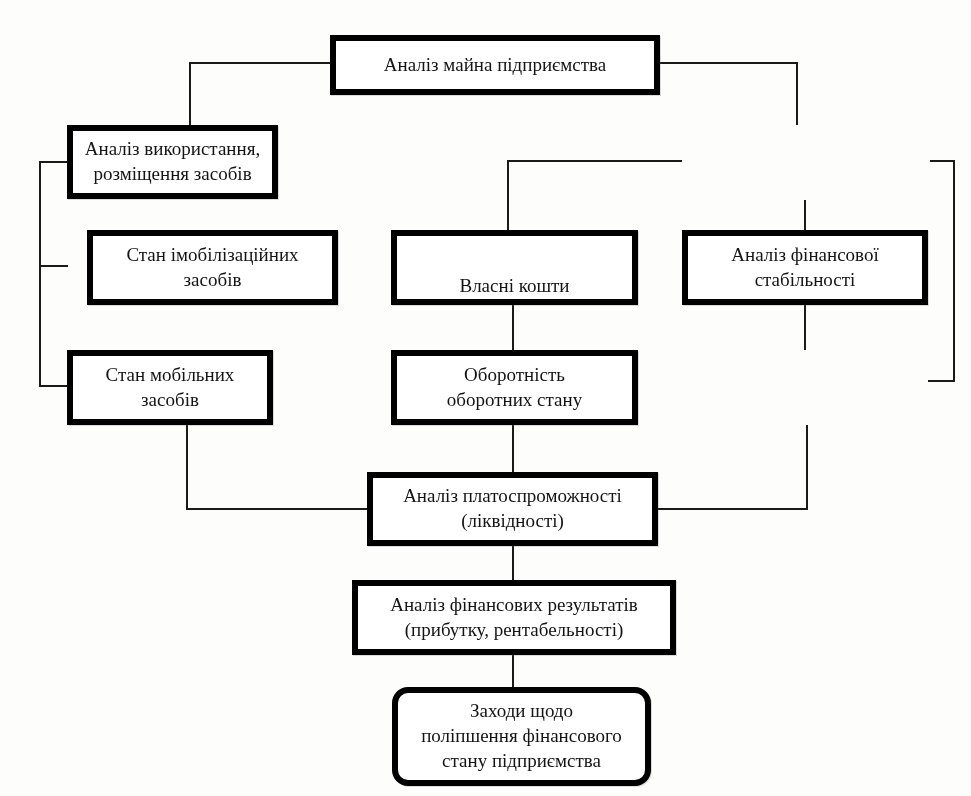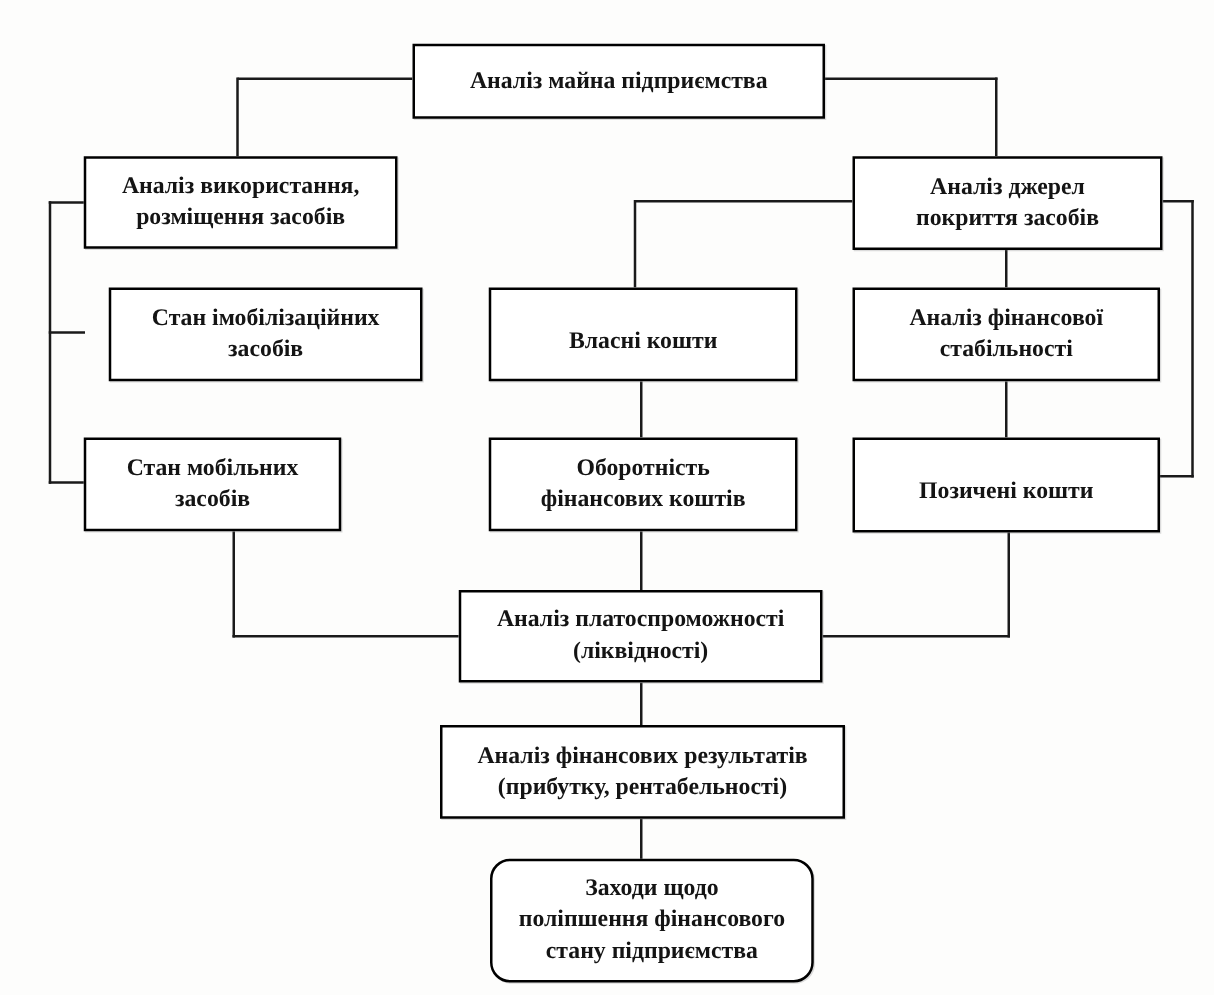--- a/index.html
+++ b/index.html
@@ -11,35 +11,34 @@
     position: relative;
     width: 971px;
     height: 796px;
     background: #fdfdfc;
     font-family: "Liberation Serif", "DejaVu Serif", serif;
     overflow: hidden;
   }
   .box {
     position: absolute;
     box-sizing: border-box;
-    border: 2px solid #000000;
+    border: 6px solid #000000;
     background: #ffffff;
     display: flex;
     align-items: center;
     justify-content: center;
     text-align: center;
     font-size: 19px;
     line-height: 1.3;
     color: #141414;
     box-shadow: 1px 1px 0 rgba(120,120,120,0.25);
-    font-weight: bold;
   }
   .box span { white-space: pre-line; }
   .box.top-text {
-    align-items: center;
+    align-items: flex-end;
     padding-top: 11px;
   }
   .line {
     position: absolute;
     background: #1a1a1a;
   }
 </style>
 </head>
 <body>
 
@@ -74,57 +73,50 @@
   <div class="line" style="left:806px; top:425px; width:2px; height:85px;"></div>
   <div class="line" style="left:658px; top:508px; width:150px; height:2px;"></div>
 
   <div class="line" style="left:512px; top:546px; width:2px; height:34px;"></div>
   <div class="line" style="left:512px; top:655px; width:2px; height:32px;"></div>
 
   <div class="box" style="left:330px; top:35px; width:330px; height:60px;">
     <span>Аналіз майна підприємства</span>
   </div>
 
-  <div class="box" style="left:67px; top:125px; width:251px; height:74px;">
+  <div class="box" style="left:67px; top:125px; width:211px; height:74px;">
     <span>Аналіз використання,
 розміщення засобів</span>
   </div>
 
-  <div class="box" style="left:682px; top:125px; width:248px; height:75px;">
-    <span>Аналіз джерел
-покриття засобів</span>
-  </div>
 
   <div class="box" style="left:67px; top:230px; width:251px; height:75px;margin-left:20px;">
     <span>Стан імобілізаційних
 засобів</span>
   </div>
 
   <div class="box" style="left:67px; top:350px; width:206px; height:75px;">
     <span>Стан мобільних
 засобів</span>
   </div>
 
   <div class="box top-text" style="left:391px; top:230px; width:247px; height:75px;">
     <span>Власні кошти</span>
   </div>
 
   <div class="box" style="left:391px; top:350px; width:247px; height:75px;">
     <span>Оборотність
-фінансових коштів</span>
+оборотних стану</span>
   </div>
 
   <div class="box" style="left:682px; top:230px; width:246px; height:75px;justify-content:center;">
     <span>Аналіз фінансової
 стабільності</span>
   </div>
 
-  <div class="box top-text" style="left:682px; top:350px; width:246px; height:76px;">
-    <span>Позичені кошти</span>
-  </div>
 
   <div class="box" style="left:367px; top:472px; width:291px; height:74px;align-items:center;">
     <span>Аналіз платоспроможності
 (ліквідності)</span>
   </div>
 
   <div class="box" style="left:352px; top:580px; width:324px; height:75px;">
     <span>Аналіз фінансових результатів
 (прибутку, рентабельності)</span>
   </div>

